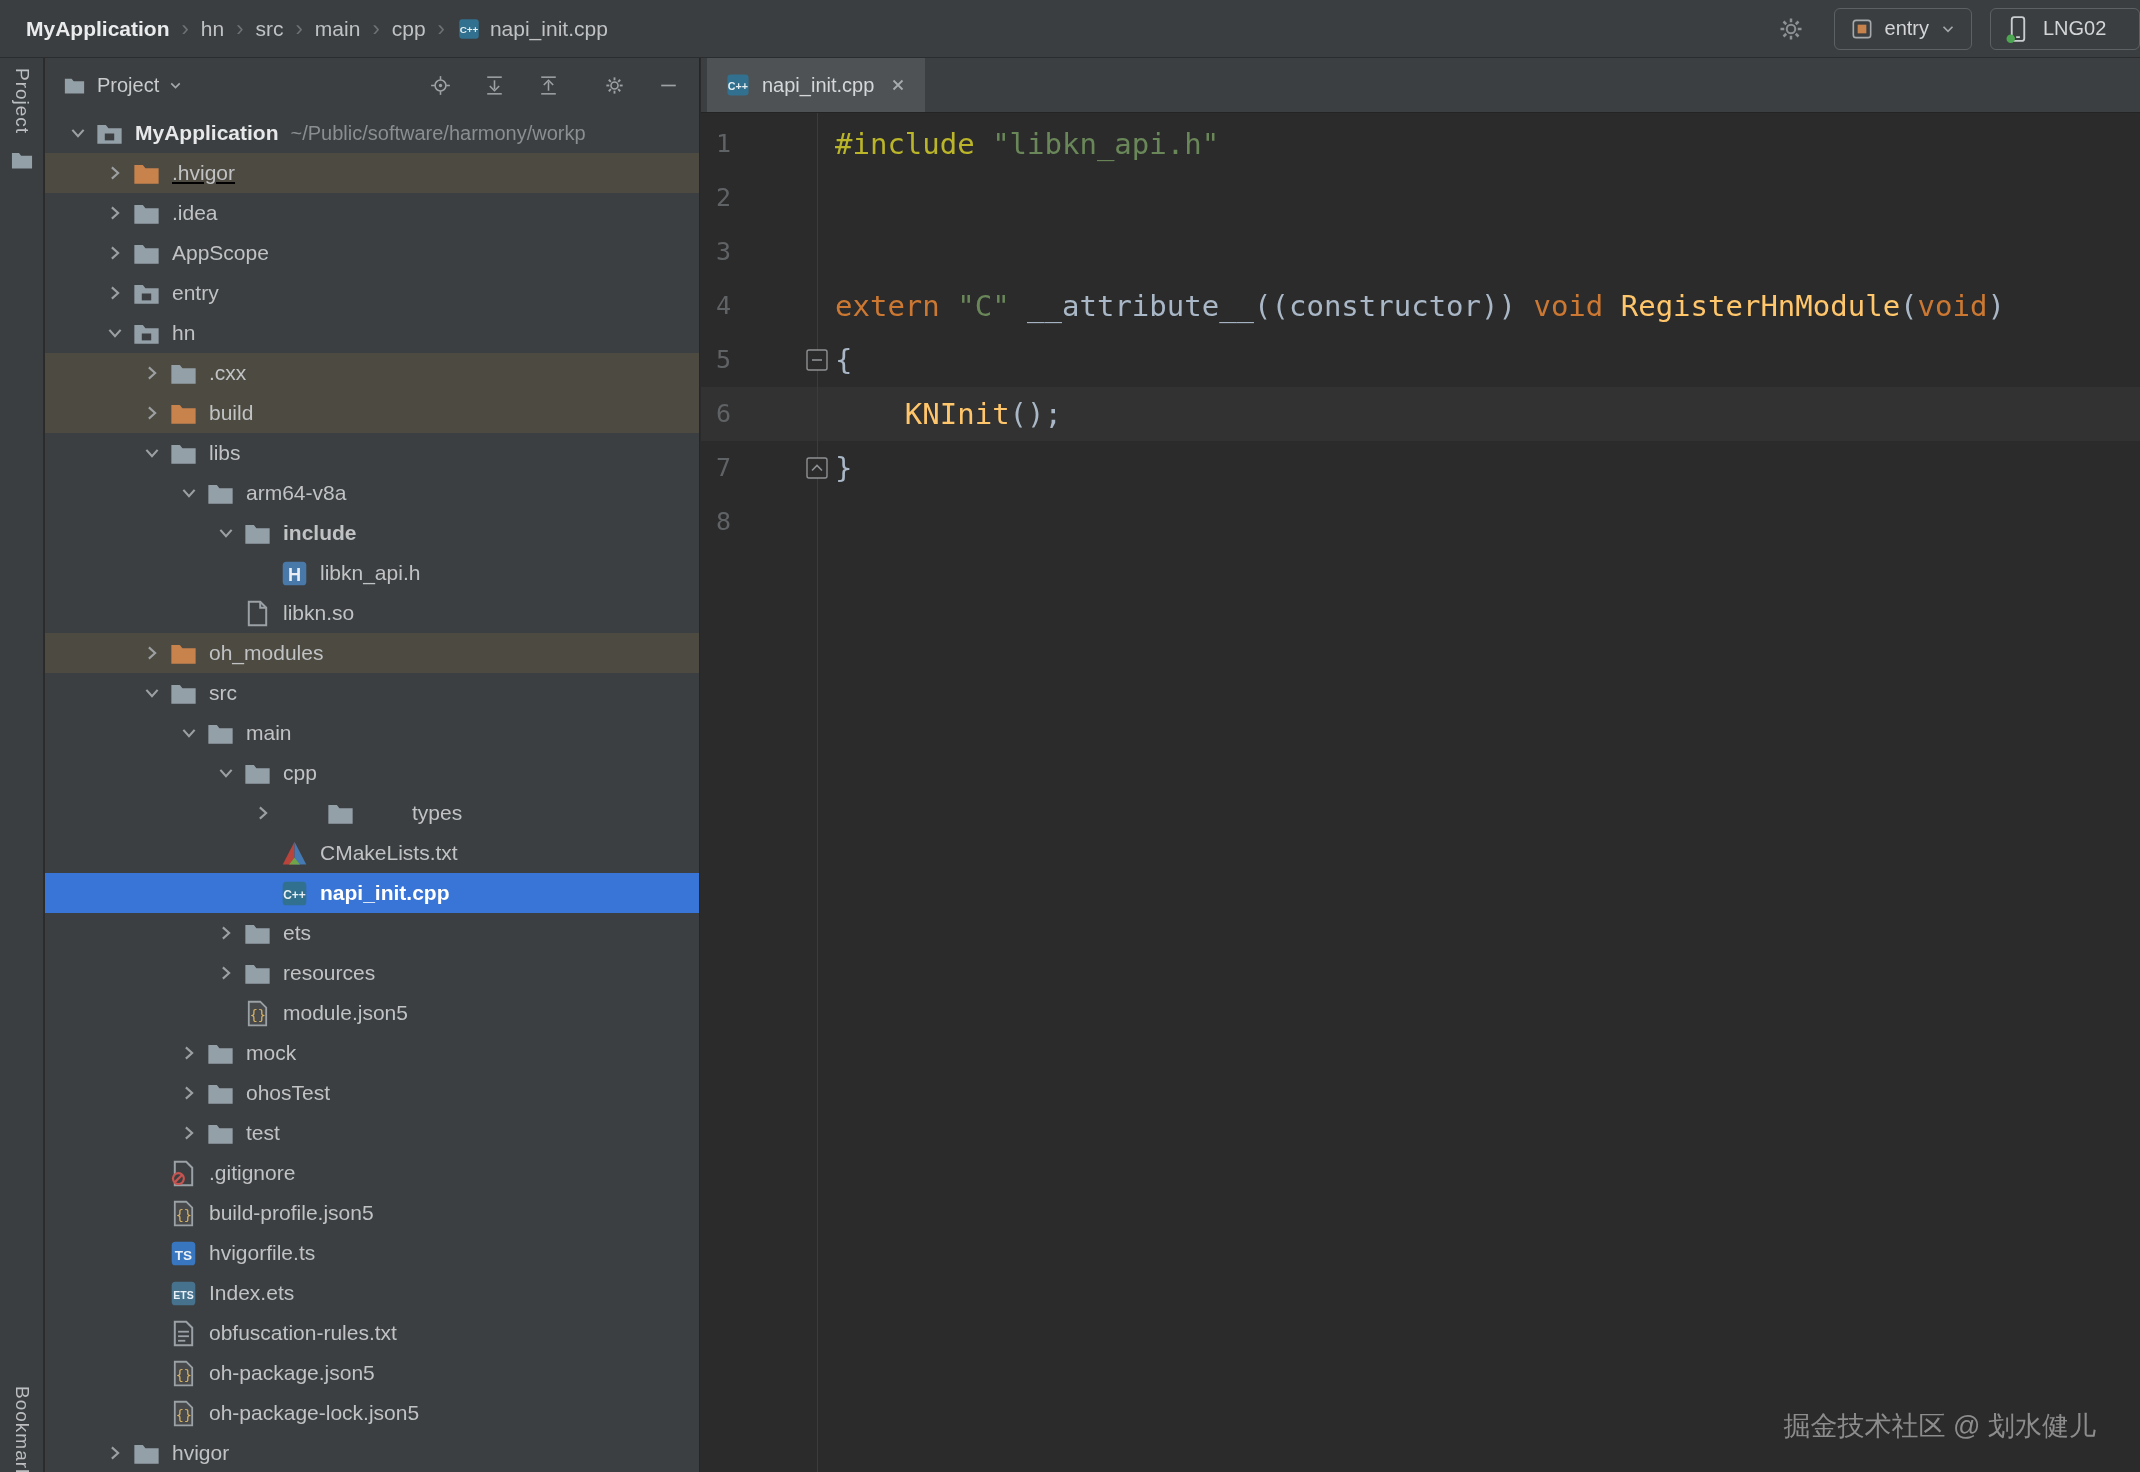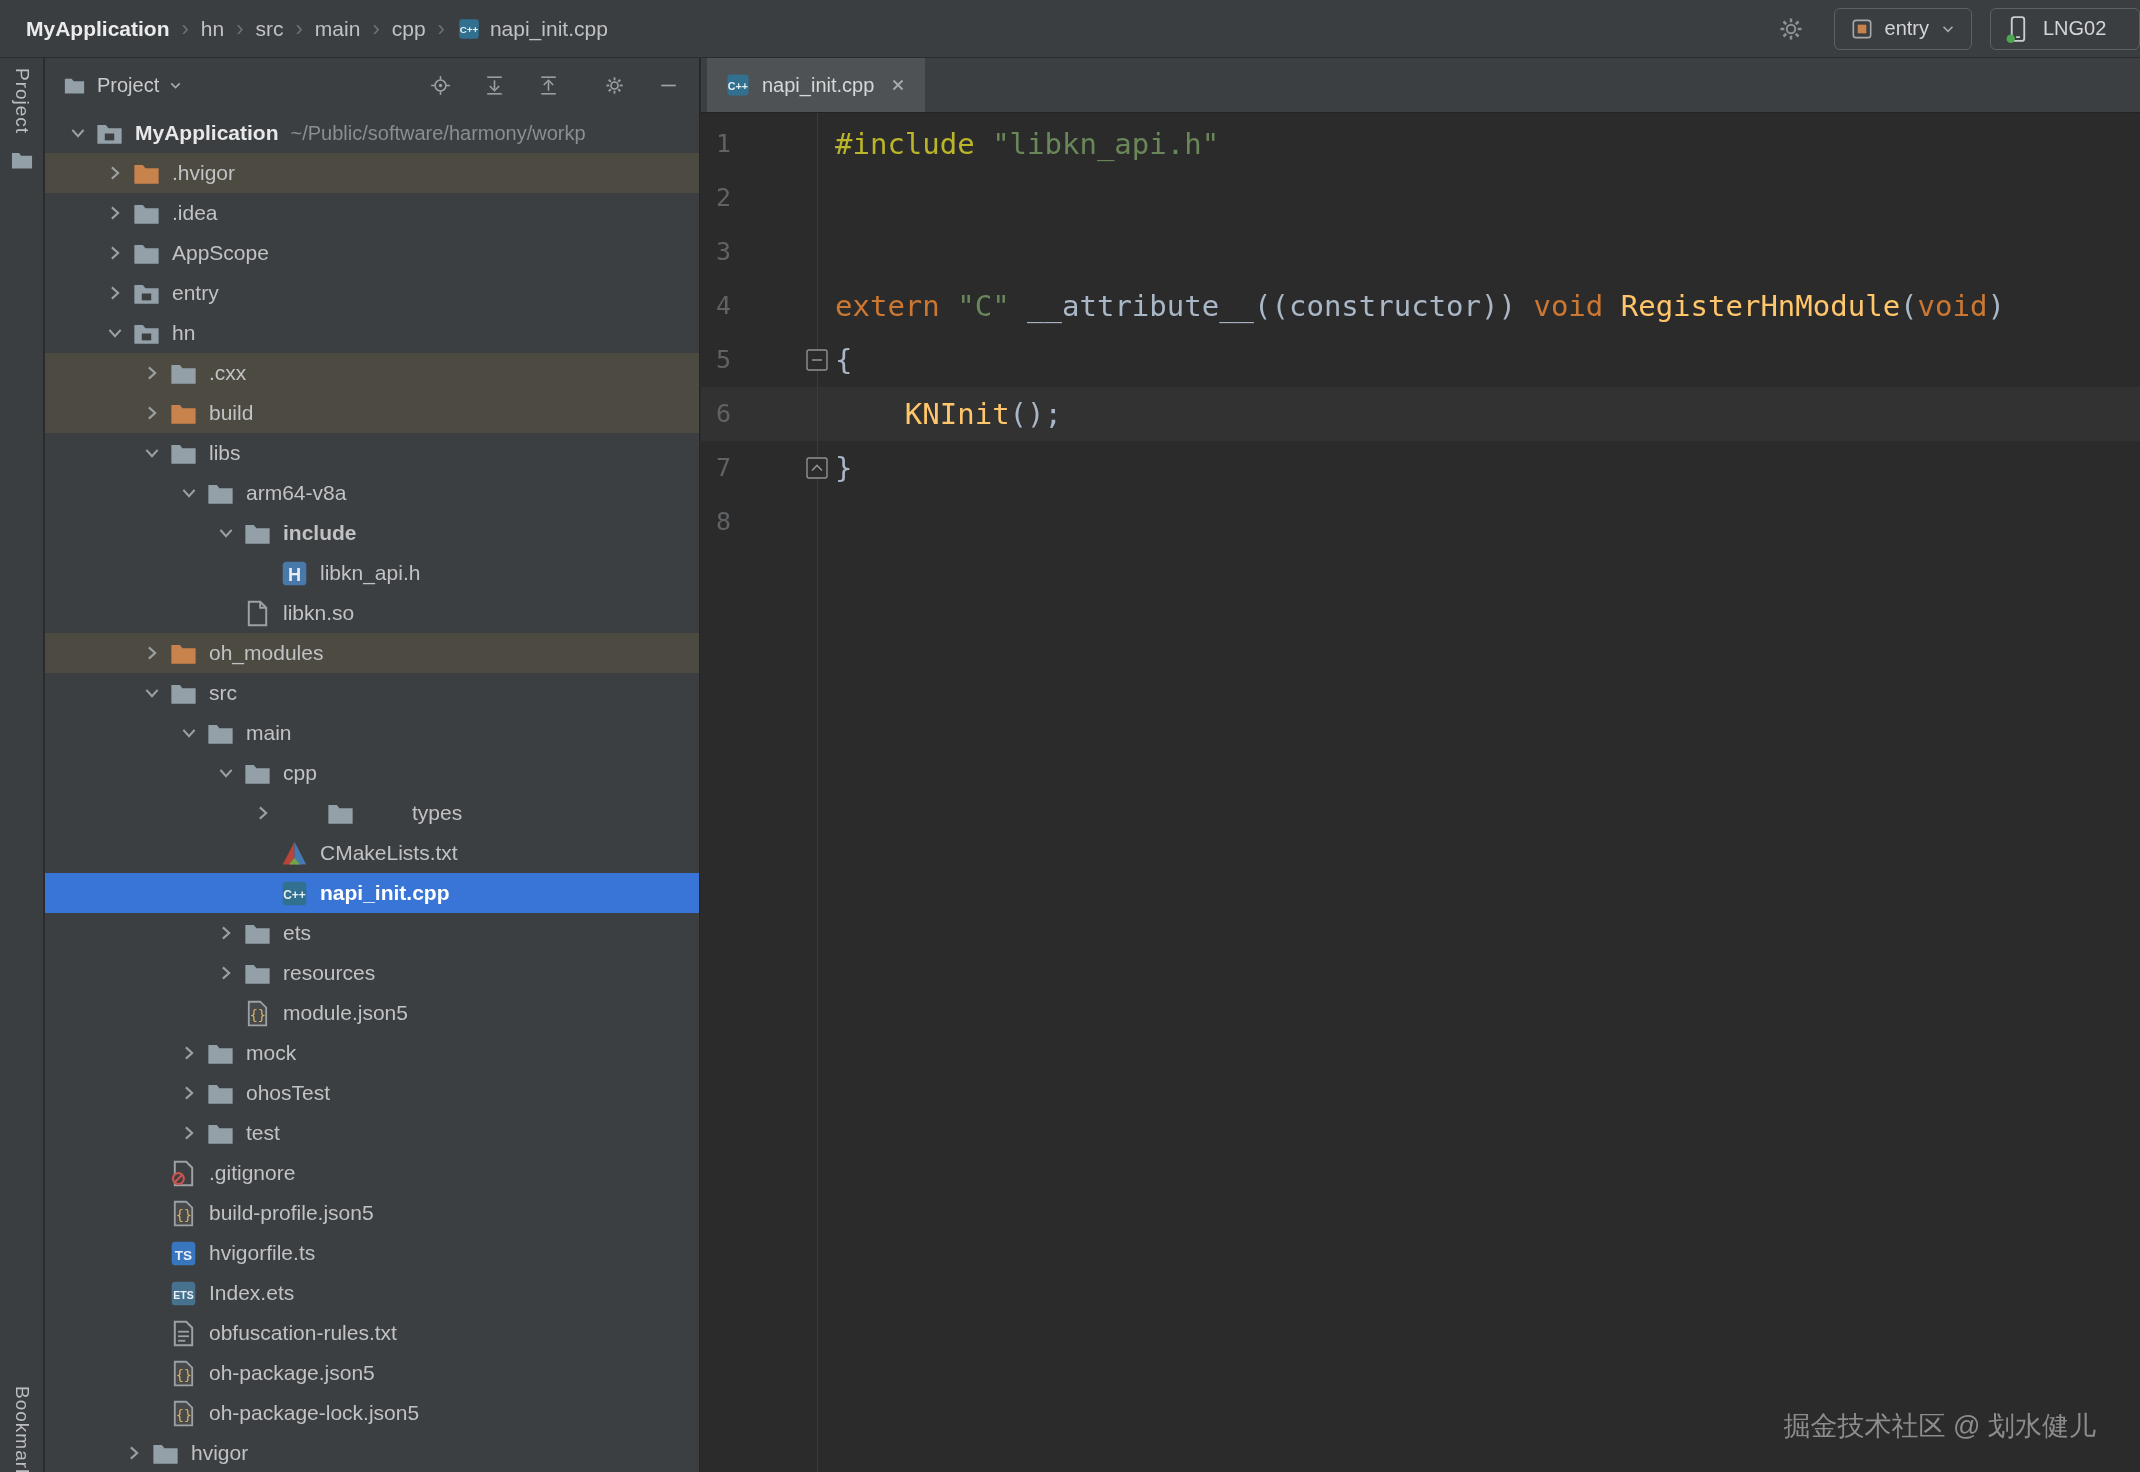--- a/index.html
+++ b/index.html
@@ -242,21 +242,21 @@
         </span>
         <span class="ticon ic">
           <svg viewBox="0 0 16 16">
             <path d="M1.3 13.6 V3.3 h4.7 l1.4 1.8 h7.3 v8.5 z" fill="#94a0a8"></path>
             <rect x="5.4" y="8" width="5.2" height="3.8" fill="#3c3f41"></rect>
           </svg>
         </span>
         <span class="tlabel bold">MyApplication</span>
         <span class="tsuffix">~/Public/software/harmony/workp</span>
       </div>
-      <div class="trow excluded" style="padding-left: 53px;">
+      <div class="trow excluded" style="padding-left: 53px; text-decoration: underline;">
         <span class="arr ic">
           <svg viewBox="0 0 16 16">
             <path d="M5.5 3.5 L10.5 8 L5.5 12.5" fill="none" stroke="#9da0a2" stroke-width="1.7"></path>
           </svg>
         </span>
         <span class="ticon ic">
           <svg viewBox="0 0 16 16">
             <path d="M1.3 13.6 V3.3 h4.7 l1.4 1.8 h7.3 v8.5 z" fill="#c8824c"></path>
           </svg>
         </span>
@@ -628,21 +628,21 @@
       <div class="trow" style="padding-left: 90px;">
         <span class="arr"></span>
         <span class="ticon ic">
           <svg viewBox="0 0 16 16">
             <path d="M3.2 1.5 h6.3 l3.3 3.3 v9.7 H3.2 z" fill="#47494b" stroke="#9aa1a7" stroke-width="1"></path>
             <text x="8.2" y="11.6" font-size="7.5" fill="#d7b263" text-anchor="middle" font-family="monospace">{}</text>
           </svg>
         </span>
         <span class="tlabel">oh-package-lock.json5</span>
       </div>
-      <div class="trow" style="padding-left: 72px; text-align: center;">
+      <div class="trow" style="padding-left: 53px; text-align: center;">
         <span class="arr ic">
           <svg viewBox="0 0 16 16">
             <path d="M5.5 3.5 L10.5 8 L5.5 12.5" fill="none" stroke="#9da0a2" stroke-width="1.7"></path>
           </svg>
         </span>
         <span class="ticon ic">
           <svg viewBox="0 0 16 16">
             <path d="M1.3 13.6 V3.3 h4.7 l1.4 1.8 h7.3 v8.5 z" fill="#94a0a8"></path>
           </svg>
         </span>

